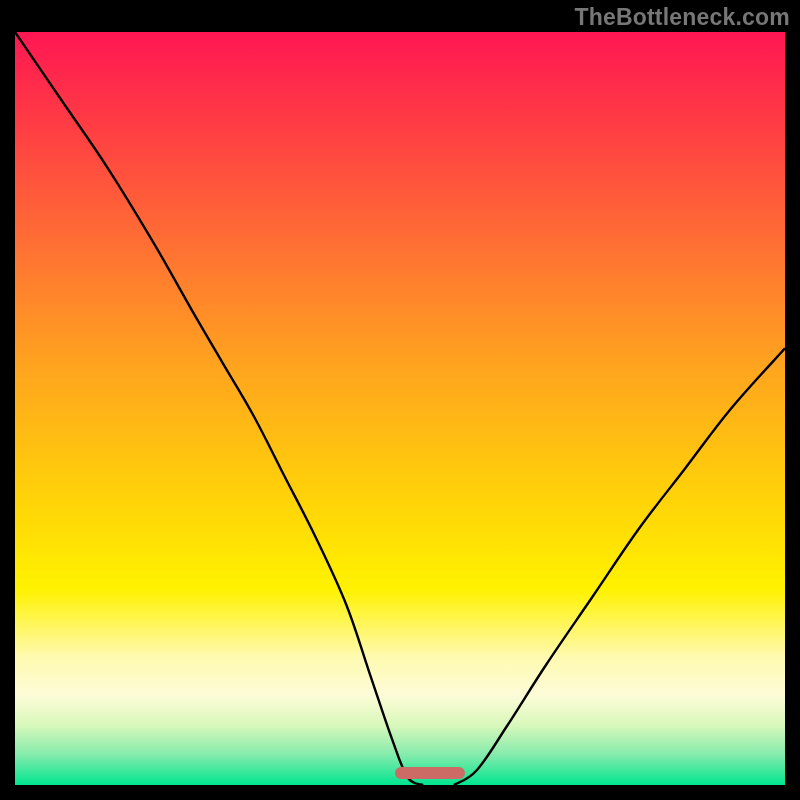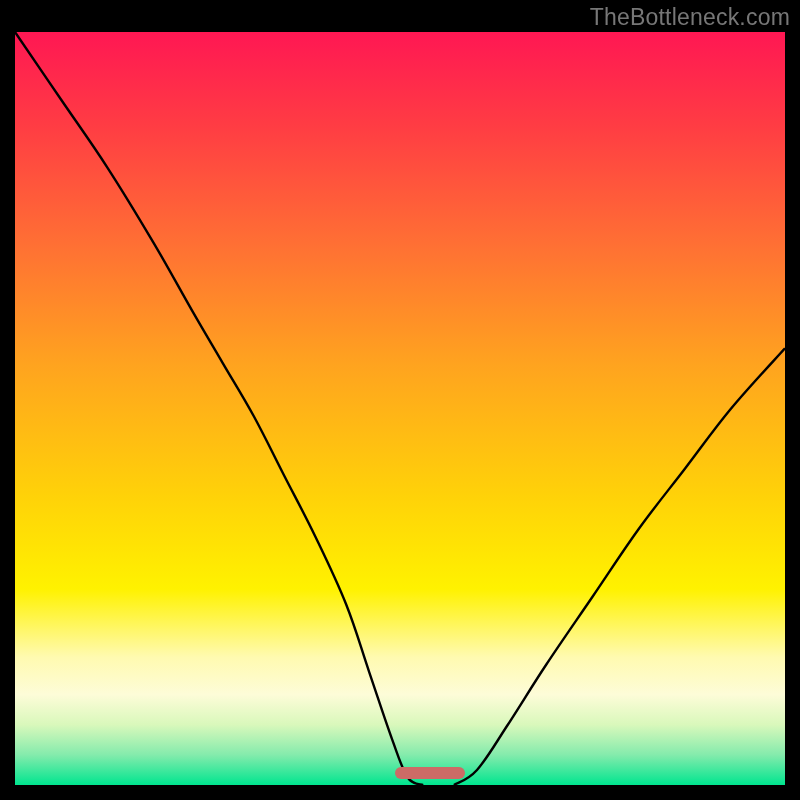--- a/index.html
+++ b/index.html
@@ -51,21 +51,21 @@
     height: 12px;
     border-radius: 6px;
     background: #cc6b66;
   }
   .watermark {
     position: absolute;
     top: 4px;
     right: 10px;
     color: #777;
     font-size: 23px;
-    font-weight: 400;
+    font-weight: 700;
     letter-spacing: 0.2px;
   }
 </style>
 </head>
 <body>
 
 <div class="watermark">TheBottleneck.com</div>
 
 <div class="frame">
   <div class="plot"></div>

